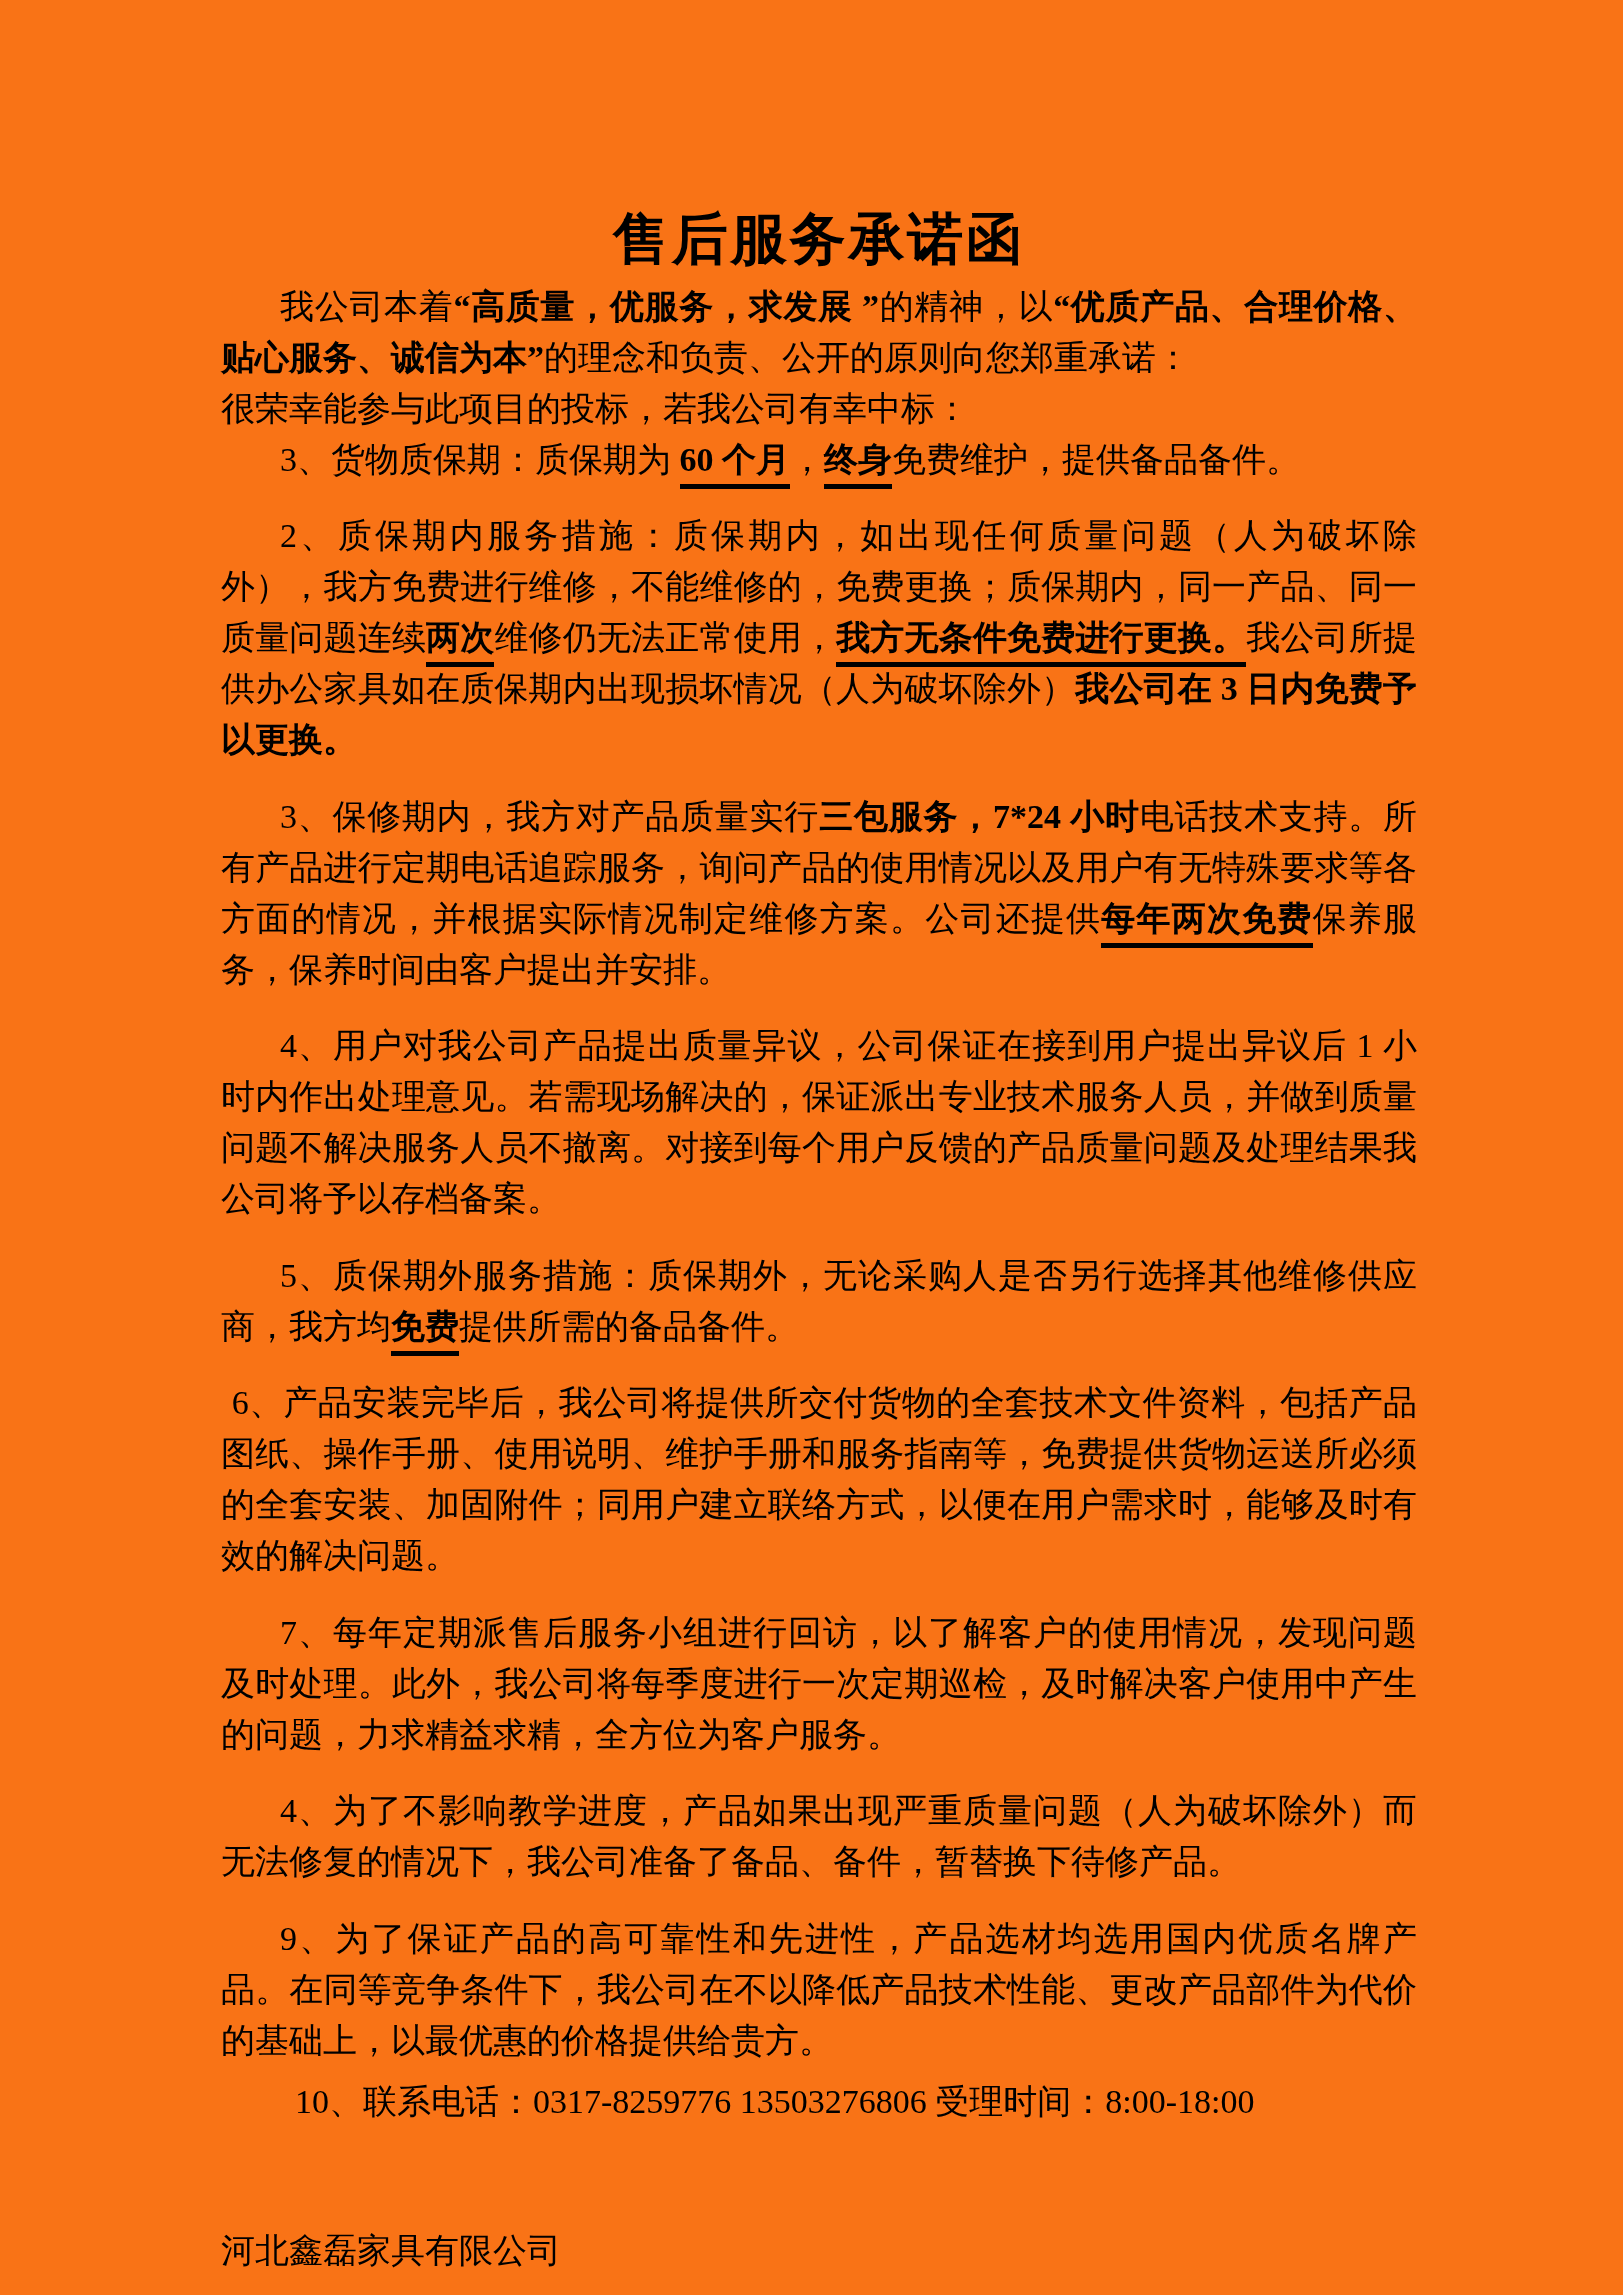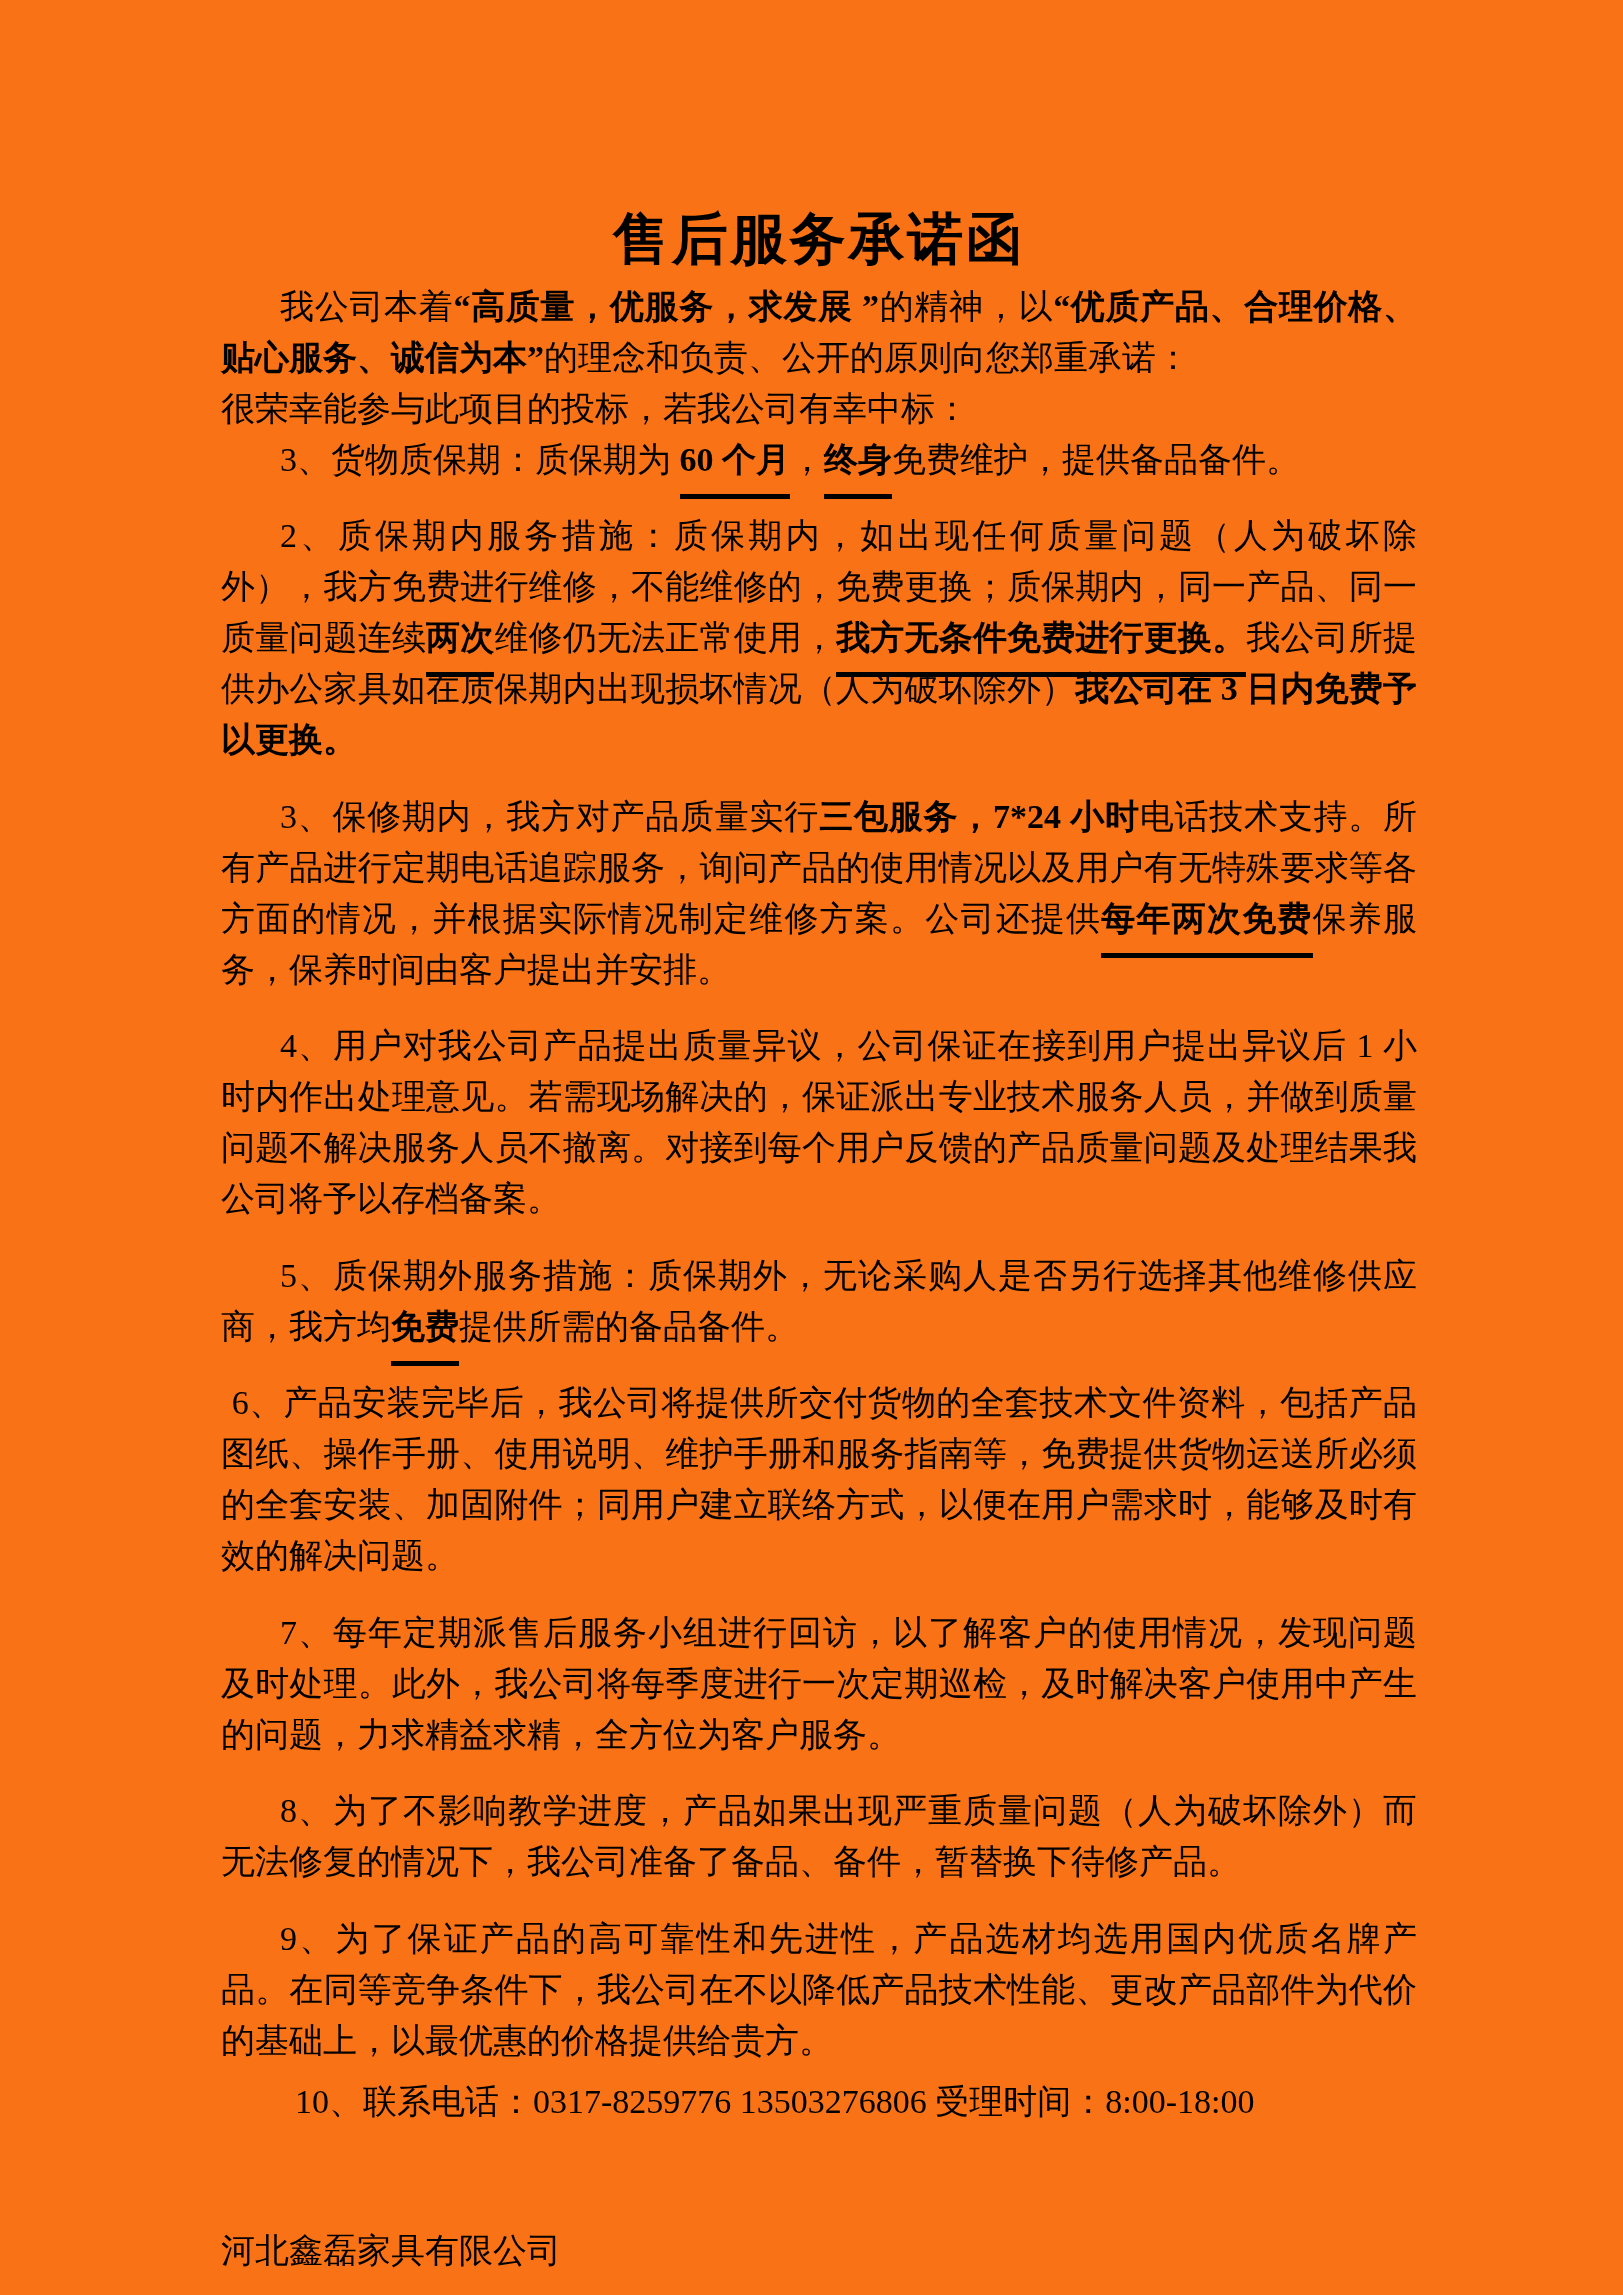--- a/index.html
+++ b/index.html
@@ -33,21 +33,21 @@
   }
   .indent   { text-indent: 59px; }
   .item     { margin-top: 25.5px; }
   .no-gap   { margin-top: 0; }
   .small-indent { text-indent: 10.8px; }
   .ten-indent   { text-indent: 74px; margin-top: 9.8px; }
   .b  { font-weight: bold; }
   .bu {
     font-weight: bold;
     border-bottom: 5.9px solid #000;
-    padding-bottom: 16px;
+    padding-bottom: 6px;
   }
   .signature {
     font-size: 34px;
     line-height: 51px;
     text-align: left;
     padding-right: 29.4px;
     margin-top: 98px;
   }
 </style>
 </head>
@@ -68,21 +68,21 @@
   <p class="para indent item"><span>3、保修期内，我方对产品质量实行</span><span class="b">三包服务，7*24 小时</span><span>电话技术支持。所有产品进行定期电话追踪服务，询问产品的使用情况以及用户有无特殊要求等各方面的情况，并根据实际情况制定维修方案。公司还提供</span><span class="bu">每年两次免费</span><span>保养服务，保养时间由客户提出并安排。</span></p>
 
   <p class="para indent item"><span>4、用户对我公司产品提出质量异议，公司保证在接到用户提出异议后 1 小时内作出处理意见。若需现场解决的，保证派出专业技术服务人员，并做到质量问题不解决服务人员不撤离。对接到每个用户反馈的产品质量问题及处理结果我公司将予以存档备案。</span></p>
 
   <p class="para indent item"><span>5、质保期外服务措施：质保期外，无论采购人是否另行选择其他维修供应商，我方均</span><span class="bu">免费</span><span>提供所需的备品备件。</span></p>
 
   <p class="para small-indent item"><span>6、产品安装完毕后，我公司将提供所交付货物的全套技术文件资料，包括产品图纸、操作手册、使用说明、维护手册和服务指南等，免费提供货物运送所必须的全套安装、加固附件；同用户建立联络方式，以便在用户需求时，能够及时有效的解决问题。</span></p>
 
   <p class="para indent item"><span>7、每年定期派售后服务小组进行回访，以了解客户的使用情况，发现问题及时处理。此外，我公司将每季度进行一次定期巡检，及时解决客户使用中产生的问题，力求精益求精，全方位为客户服务。</span></p>
 
-  <p class="para indent item"><span>8、为了不影响教学进度，产品如果出现严重质量问题（人为破坏除外）而无法修复的情况下，我公司准备了备品、备件，暂替换下待修产品。</span></p>
+  <p class="para indent item"><span>4、为了不影响教学进度，产品如果出现严重质量问题（人为破坏除外）而无法修复的情况下，我公司准备了备品、备件，暂替换下待修产品。</span></p>
 
   <p class="para indent item"><span>9、为了保证产品的高可靠性和先进性，产品选材均选用国内优质名牌产品。在同等竞争条件下，我公司在不以降低产品技术性能、更改产品部件为代价的基础上，以最优惠的价格提供给贵方。</span></p>
 
   <p class="para ten-indent"><span>10、联系电话：0317-8259776 13503276806 受理时间：8:00-18:00</span></p>
 
   <p class="signature">河北鑫磊家具有限公司</p>
 
 </div>
 
 

